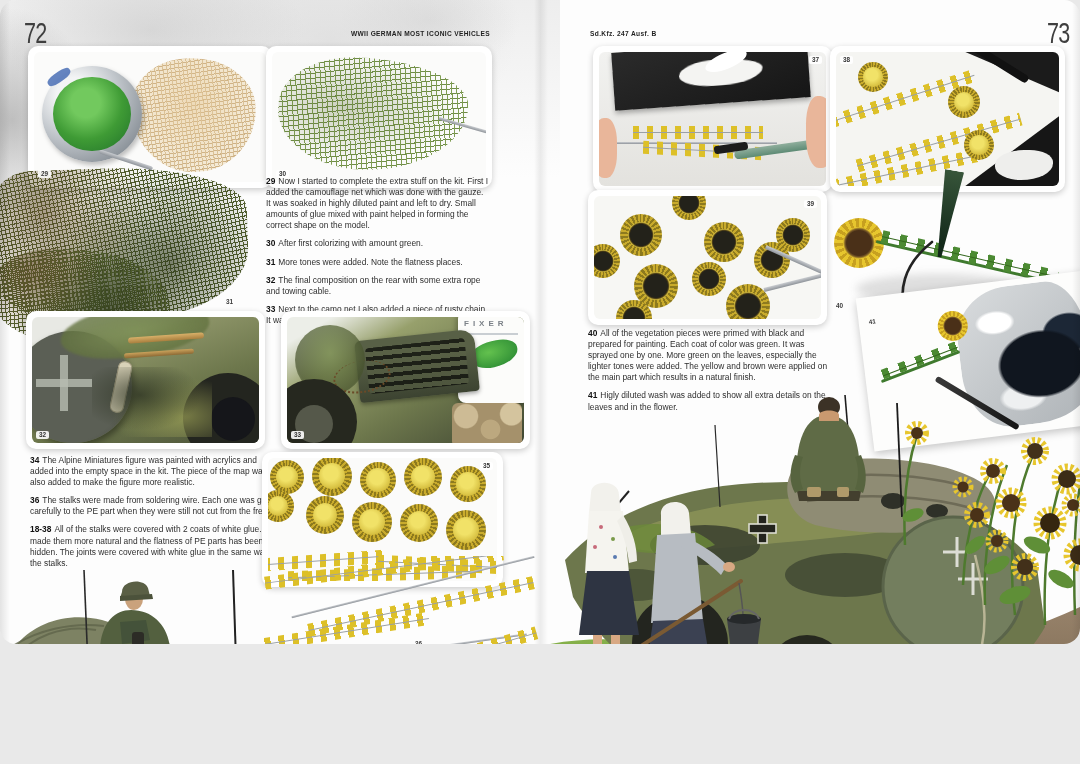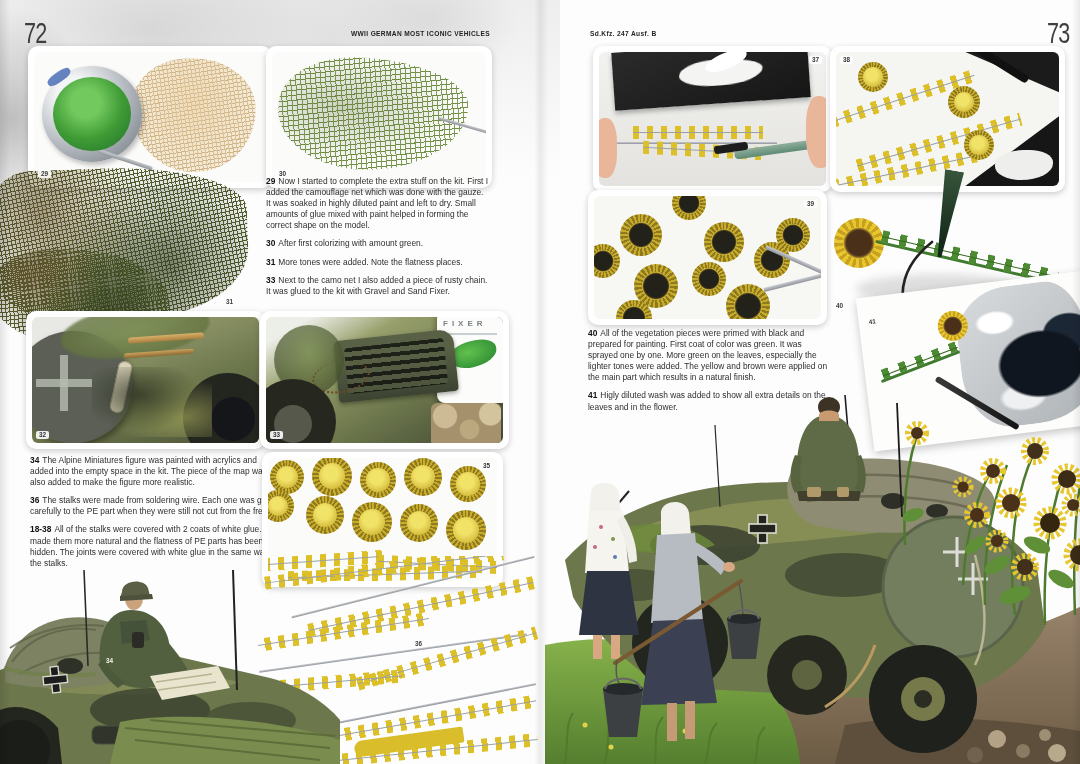--- a/index.html
+++ b/index.html
@@ -1,17 +1,17 @@
 <!DOCTYPE html>
 <html><head>
 <meta charset="utf-8">
 <style>
   html,body{margin:0;padding:0;background:#e9e9e9;}
-  #spread{position:relative;width:1080px;height:764px;background:#fdfdfd;overflow:hidden;
-          font-family:"Liberation Sans",sans-serif;color:#2e2e2e;}
+  #spread{position:relative;width:1080px;height:644px;background:#fdfdfd;overflow:hidden;
+          font-family:"Liberation Sans",sans-serif;color:#2e2e2e;border-radius:16px;}
   .page{position:absolute;top:0;width:540px;height:764px;}
   #page-left{left:0;}
   #page-right{left:540px;}
 
   
   .marble{position:absolute;left:0;top:0;width:560px;height:210px;pointer-events:none;
     background:
       radial-gradient(ellipse 120px 160px at 12px 120px, rgba(120,120,120,.45), transparent 70%),
       radial-gradient(ellipse 220px 120px at 150px 30px, rgba(190,190,190,.5), transparent 70%),
       radial-gradient(ellipse 260px 140px at 330px 40px, rgba(205,205,205,.45), transparent 72%),
@@ -115,20 +115,21 @@
     <div class="netB" style="left:-14px;top:168px;width:262px;height:150px;transform:rotate(-2deg);
          border-radius:18% 55% 40% 30% / 35% 30% 45% 40%;"></div>
     <div class="netB" style="left:-10px;top:250px;width:180px;height:92px;transform:rotate(4deg);
          border-radius:40% 50% 60% 35% / 45% 55% 40% 50%;"></div>
     <div class="freenum" style="left:226px;top:299px;">31</div>
 
     <div class="caps" style="left:266px;top:176px;width:224px;">
       <p class="cap"><span class="capnum">29</span><span>Now I started to complete the extra stuff on the kit. First I added the camouflage net which was done with the gauze. It was soaked in highly diluted paint and left to dry. Small amounts of glue mixed with paint helped in forming the correct shape on the model.</span></p>
       <p class="cap"><span class="capnum">30</span><span>After first colorizing with amount green.</span></p>
       <p class="cap"><span class="capnum">31</span><span>More tones were added. Note the flatness places.</span></p>
+      <p class="cap"><span class="capnum">32</span><span>The final composition on the rear with some extra rope and towing cable.</span></p>
       <p class="cap"><span class="capnum">33</span><span>Next to the camo net I also added a piece of rusty chain. It was glued to the kit with Gravel and Sand Fixer.</span></p>
     </div>
 
     <div class="frame" style="left:26px;top:311px;width:227px;height:126px;">
       <div class="ph" style="background:linear-gradient(160deg,#e8e9e4 0 12%,#8d9468 30%,#6d774c 60%,#4a5138 100%);">
         <div style="position:absolute;left:-18px;top:14px;width:118px;height:112px;border-radius:50%;
              background:radial-gradient(circle at 40% 40%, #5b5f55 0 70%, #43463d 100%);box-shadow:3px 3px 6px rgba(0,0,0,.4);">
           <div style="position:absolute;left:46px;top:24px;width:8px;height:56px;background:#b8bdb2;opacity:.8;"></div>
           <div style="position:absolute;left:22px;top:48px;width:56px;height:8px;background:#b8bdb2;opacity:.8;"></div>
         </div>
@@ -141,21 +142,21 @@
              box-shadow:0 0 0 1px rgba(90,80,50,.4) inset;"></div>
         <div style="position:absolute;right:-14px;bottom:-20px;width:90px;height:90px;border-radius:50%;background:#23251f;"></div>
         <div style="position:absolute;right:4px;bottom:2px;width:44px;height:44px;border-radius:50%;background:#15161a;"></div>
         <div style="position:absolute;left:60px;top:50px;width:120px;height:70px;
              background:radial-gradient(ellipse at 40% 40%, rgba(46,52,36,.8), transparent 60%),
                         radial-gradient(ellipse at 75% 70%, rgba(160,165,88,.7), transparent 55%);"></div>
         <div class="num" style="left:4px;bottom:4px;">32</div>
       </div>
     </div>
 
-    <div class="frame" style="left:260px;top:311px;width:237px;height:126px;">
+    <div class="frame" style="left:281px;top:311px;width:237px;height:126px;">
       <div class="ph" style="background:linear-gradient(150deg,#eceee8 0 10%,#97a06c 30%,#6d774c 62%,#3f4632 100%);">
         <div style="position:absolute;right:-6px;top:-6px;width:72px;height:92px;background:#fcfcfa;border-radius:8px;box-shadow:-2px 2px 5px rgba(0,0,0,.25);">
           <div style="position:absolute;left:6px;top:8px;font-size:8px;letter-spacing:4px;color:#7c8288;font-weight:bold;">FIXER</div>
           <div style="position:absolute;left:8px;top:22px;width:52px;height:2px;background:#c9ced2;"></div>
           <div style="position:absolute;left:12px;top:30px;width:48px;height:26px;border-radius:50% 40% 55% 45%;
                background:radial-gradient(ellipse at 40% 40%, #63c14e, #2f8f35 80%);transform:rotate(-12deg);"></div>
         </div>
         <div style="position:absolute;right:2px;bottom:-4px;width:70px;height:44px;border-radius:6px;
              background:radial-gradient(circle at 20% 30%, #cdbb95 0 18%, transparent 20%),
                         radial-gradient(circle at 55% 60%, #bca87f 0 20%, transparent 22%),
@@ -336,21 +337,21 @@
              radial-gradient(ellipse 24px 14px at 45% 80%, #eef0f1 0 80%, transparent 100%),
              linear-gradient(140deg,#d9dcde,#aeb3b7);"></div>
       <div class="sf bloom" style="left:78px;top:24px;width:30px;height:30px;"></div>
       <div style="position:absolute;left:14px;top:74px;width:84px;height:2.5px;background:#3f7a2e;transform:rotate(-14deg);border-radius:2px;"></div>
       <div class="leafrow green" style="left:16px;top:64px;width:80px;transform:rotate(-14deg);height:10px;"></div>
       <div style="position:absolute;left:70px;top:86px;width:96px;height:6px;background:linear-gradient(90deg,#3a3a3a,#141414);border-radius:3px;transform:rotate(38deg);transform-origin:left center;"></div>
       <div class="freenum" style="left:10px;top:22px;">41</div>
     </div>
 
     <div class="caps" style="left:48px;top:328px;width:242px;">
-      <p class="cap"><span class="capnum">40</span><span>All of the vegetation pieces were primed with black and prepared for painting. First coat of color was green. It was sprayed one by one. More green on the leaves, especially the lighter tones were added. The yellow and brown were applied on the main part which results in a natural finish.</span></p>
+      <p class="cap"><span class="capnum">40</span><span>All of the vegetation pieces were primed with black and prepared for painting. Each coat of color was green. It was sprayed one by one. More green on the leaves, especially the lighter tones were added. The yellow and brown were applied on the main part which results in a natural finish.</span></p>
       <p class="cap"><span class="capnum">41</span><span>Higly diluted wash was added to show all extra details on the leaves and in the flower.</span></p>
     </div>
 
     <svg width="535" height="369" viewBox="0 0 535 369" style="position:absolute;left:5px;top:395px;">
       <defs>
         <linearGradient id="grass" x1="0" y1="0" x2="0" y2="1">
           <stop offset="0" stop-color="#86b14a"></stop>
             <stop offset="1" stop-color="#557f2f"></stop>
         </linearGradient>
         <linearGradient id="dirt" x1="0" y1="0" x2="0" y2="1">

